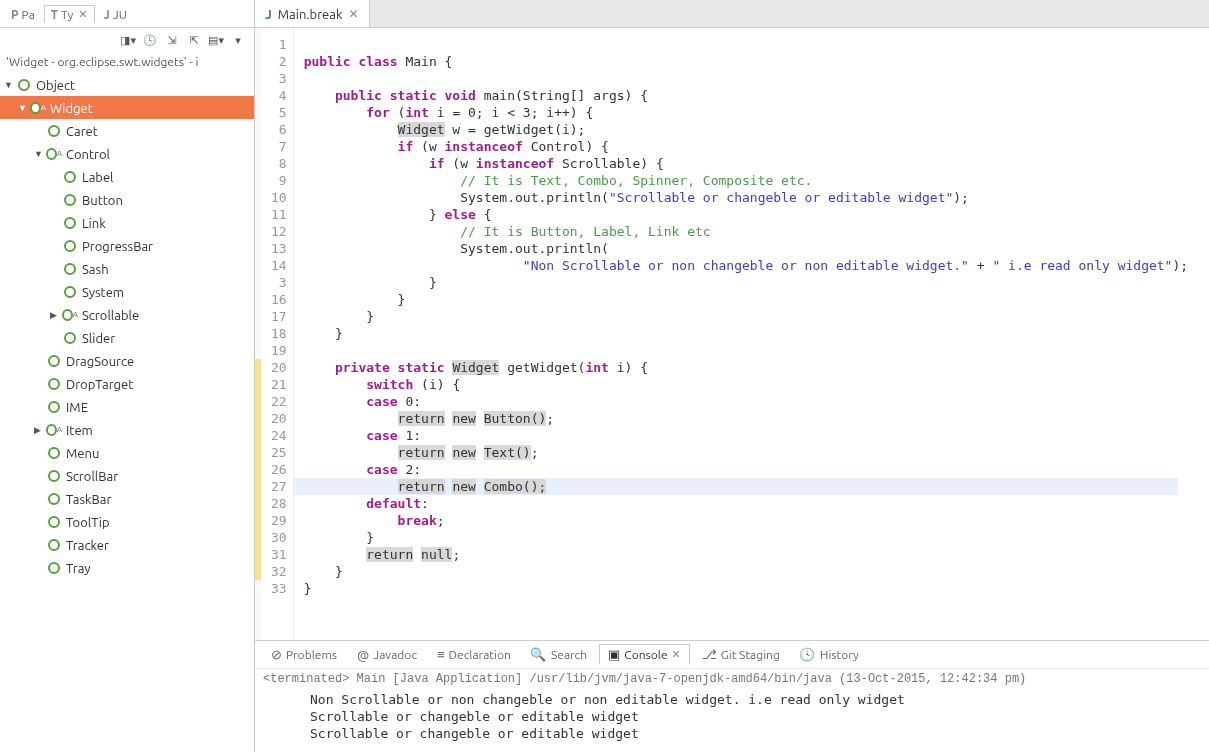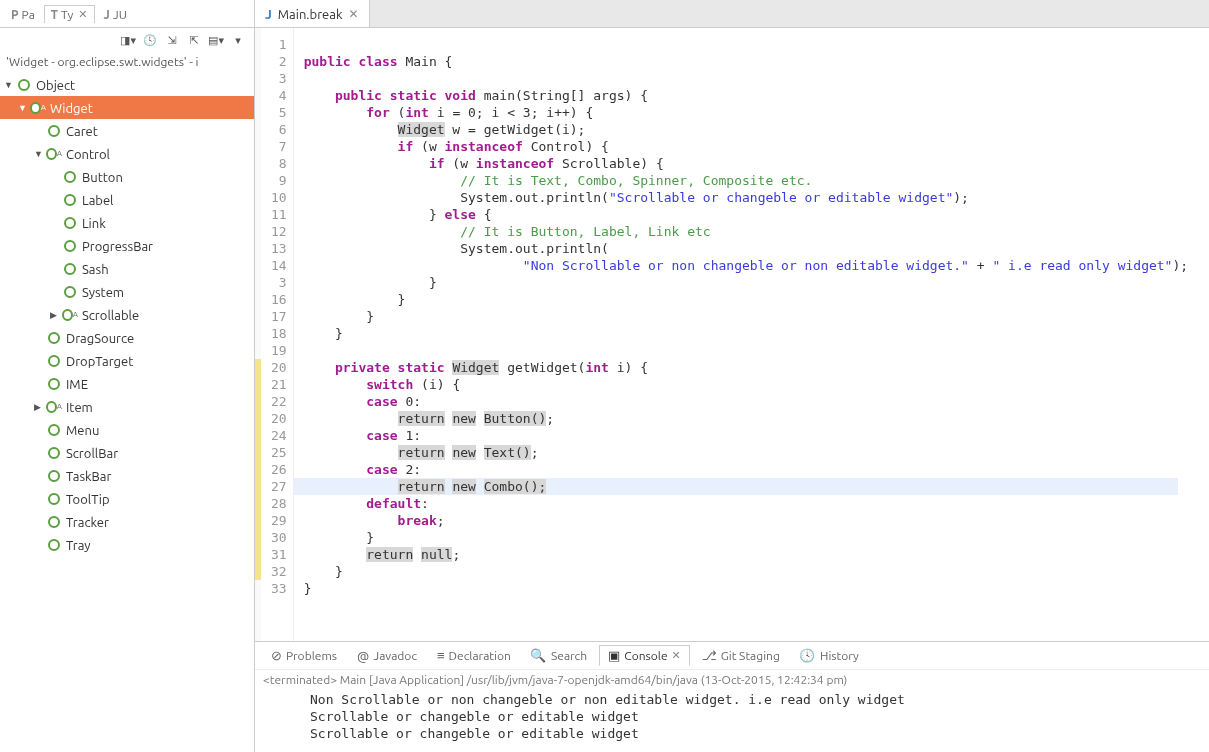--- a/index.html
+++ b/index.html
@@ -37,21 +37,21 @@
 .hl { background: #e8f0fe; display: block; margin-left: -10px; padding-left: 10px; width: 100%; }
 .kw { color: #a31b8e; font-weight: bold; }
 .mark { background: #d8d8d8; color: #333; }
 .str { color: #3b3bdc; }
 .cmt { color: #4a9c4a; }
 .bottom { border-top: 1px solid #ccc; background: #fff; }
 .bottom-tabs { display: flex; gap: 4px; padding: 4px 8px; border-bottom: 1px solid #eee; align-items: center; height: 28px; }
 .b-tab { display: flex; align-items: center; gap: 4px; padding: 2px 8px; font-size: 12px; color: #666; }
 .b-tab.active { color: #333; background: #fff; border: 1px solid #ccc; border-bottom: 1px solid #fff; }
 .b-tab .close { font-size: 11px; color: #888; }
-.console-header { padding: 3px 8px; font-size: 12px; color: #777; }
+.console-header { padding: 3px 8px; font-size: 12px; color: #777; font-family: Liberation Mono, monospace; }
 .console-out { padding: 2px 8px 10px 8px; font-family: "DejaVu Sans Mono", Consolas, monospace; font-size: 13px; line-height: 17px; color: #333; margin-left: 47px; }
 .marker-bar { width: 6px; background: #f9f9f9; }
 .marker-yellow { background: #f5e48a; }
 .bicon { font-size: 13px; }
 </style>
 </head>
 <body>
 
 <div class="container">
   <div class="sidebar">
@@ -108,34 +108,34 @@
             <span class="circ-g"></span>
             <sup style="font-size:8px;color:#666">A</sup>
           </span>
           <span class="label">Control</span>
         </div>
         <div class="tree-row indent-3">
           <span class="arrow"></span>
           <span class="icon">
             <span class="circ-g"></span>
           </span>
+          <span class="label">Label</span>
+        </div>
+        <div class="tree-row indent-3">
+          <span class="arrow"></span>
+          <span class="icon">
+            <span class="circ-g"></span>
+          </span>
           <span class="label">Button</span>
         </div>
         <div class="tree-row indent-3">
           <span class="arrow"></span>
           <span class="icon">
             <span class="circ-g"></span>
           </span>
-          <span class="label">Label</span>
-        </div>
-        <div class="tree-row indent-3">
-          <span class="arrow"></span>
-          <span class="icon">
-            <span class="circ-g"></span>
-          </span>
           <span class="label">Link</span>
         </div>
         <div class="tree-row indent-3">
           <span class="arrow"></span>
           <span class="icon">
             <span class="circ-g"></span>
           </span>
           <span class="label">ProgressBar</span>
         </div>
         <div class="tree-row indent-3">
@@ -152,20 +152,27 @@
           </span>
           <span class="label">System</span>
         </div>
         <div class="tree-row indent-3">
           <span class="arrow">▶</span>
           <span class="icon">
             <span class="circ-g"></span>
             <sup style="font-size:8px;color:#666">A</sup>
           </span>
           <span class="label">Scrollable</span>
+        </div>
+        <div class="tree-row indent-3">
+          <span class="arrow"></span>
+          <span class="icon">
+            <span class="circ-g"></span>
+          </span>
+          <span class="label">Slider</span>
         </div>
         <div class="tree-row indent-2">
           <span class="arrow"></span>
           <span class="icon">
             <span class="circ-g"></span>
           </span>
           <span class="label">DragSource</span>
         </div>
         <div class="tree-row indent-2">
           <span class="arrow"></span>

